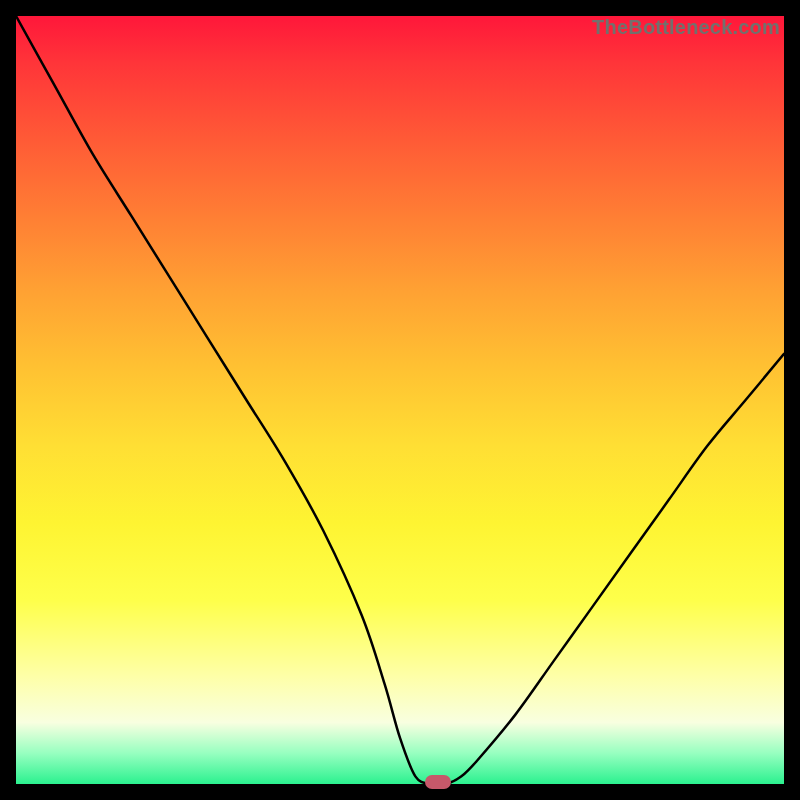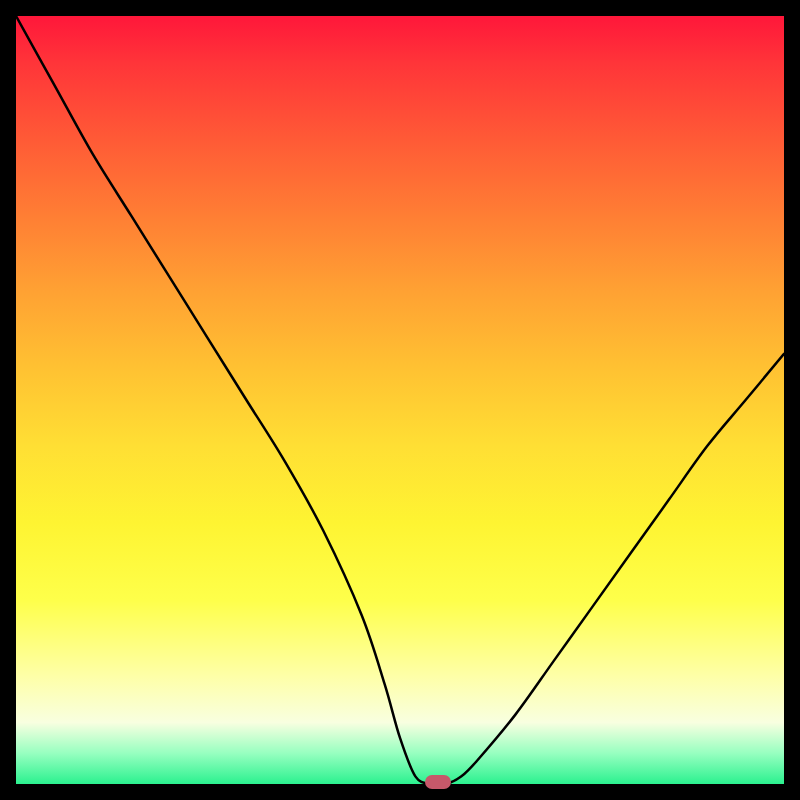--- a/index.html
+++ b/index.html
@@ -58,18 +58,19 @@
     background: #c6586a;
     z-index: 6;
     transform: translate(-50%, -50%);
   }
 </style>
 </head>
 <body>
 
 <div class="container">
   <div class="plot-area">
+    <div class="watermark">TheBottleneck.com</div>
     <svg class="curve" viewBox="0 0 768 768" preserveAspectRatio="none">
       <path id="curve-path" fill="none" stroke="#000000" stroke-width="2.5" stroke-linejoin="round" stroke-linecap="round" d="M 0.00 0.00 C 6.40 11.52, 25.60 46.08, 38.40 69.12 C 51.20 92.16, 64.00 116.48, 76.80 138.24 C 89.60 160.00, 102.40 179.20, 115.20 199.68 C 128.00 220.16, 140.80 240.64, 153.60 261.12 C 166.40 281.60, 179.20 302.08, 192.00 322.56 C 204.80 343.04, 217.60 363.52, 230.40 384.00 C 243.20 404.48, 256.00 423.68, 268.80 445.44 C 281.60 467.20, 294.40 488.96, 307.20 514.56 C 320.00 540.16, 335.36 573.44, 345.60 599.04 C 355.84 624.64, 362.24 647.68, 368.64 668.16 C 375.04 688.64, 378.88 706.56, 384.00 721.92 C 389.12 737.28, 394.24 752.64, 399.36 760.32 C 404.48 768.00, 409.60 766.72, 414.72 768.00 C 419.84 769.28, 424.96 769.28, 430.08 768.00 C 435.20 766.72, 440.32 764.16, 445.44 760.32 C 450.56 756.48, 451.84 755.20, 460.80 744.96 C 469.76 734.72, 486.40 715.52, 499.20 698.88 C 512.00 682.24, 524.80 663.04, 537.60 645.12 C 550.40 627.20, 563.20 609.28, 576.00 591.36 C 588.80 573.44, 601.60 555.52, 614.40 537.60 C 627.20 519.68, 640.00 501.76, 652.80 483.84 C 665.60 465.92, 678.40 446.72, 691.20 430.08 C 704.00 413.44, 716.80 399.36, 729.60 384.00 C 742.40 368.64, 761.60 345.60, 768.00 337.92"></path>
     </svg>
     <div class="marker" id="marker" style="left: 422.4px; top: 766px; background: rgb(198, 88, 106);"></div>
   </div>
 </div>
 
 </body></html>

